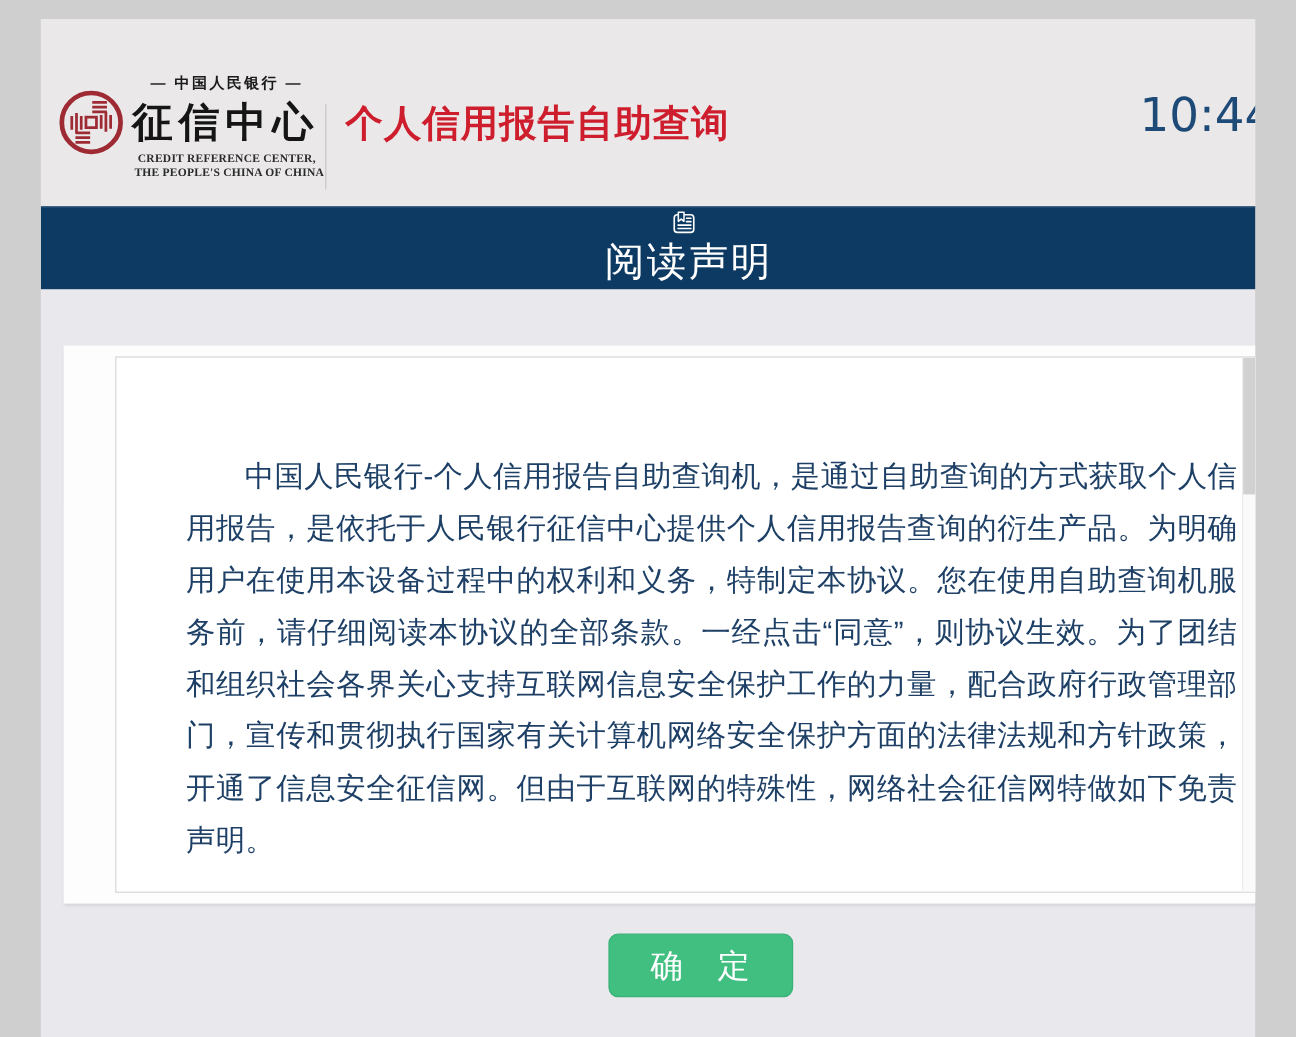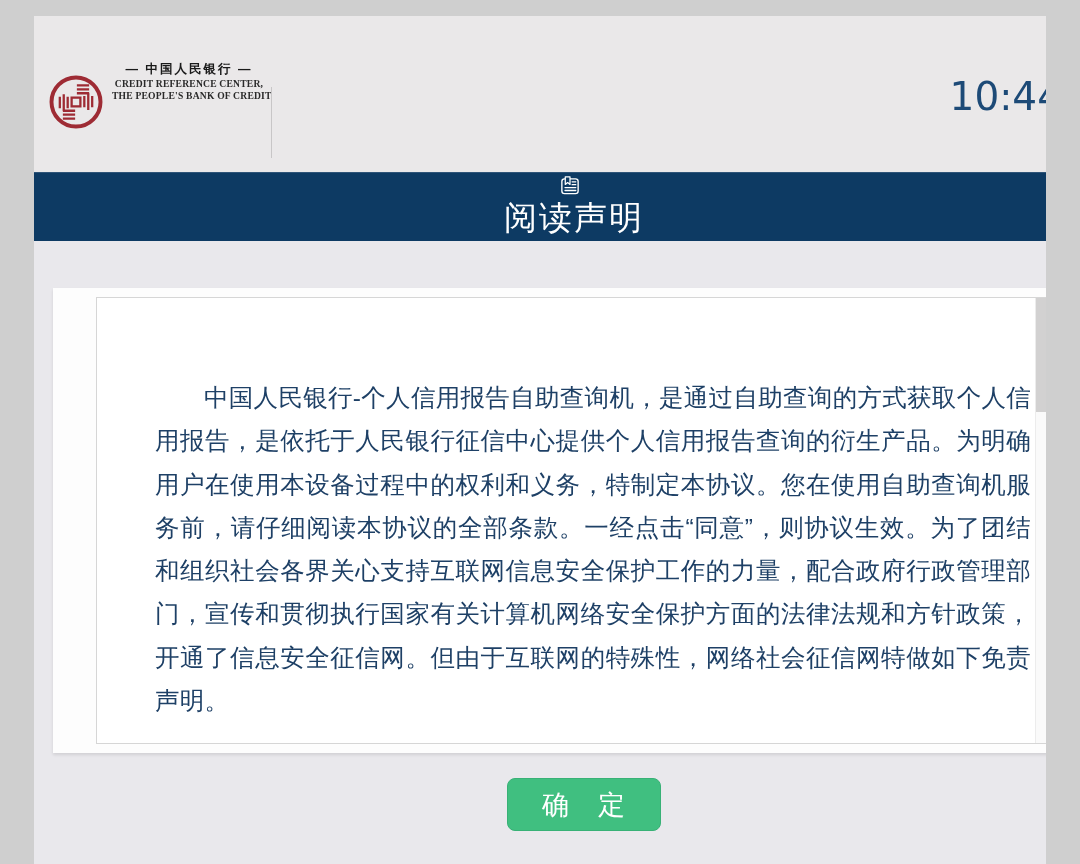--- a/index.html
+++ b/index.html
@@ -87,24 +87,26 @@
 
         <path d="M17 42 h14 M17 46.5 h14 M17 51 h14"></path>
 
         <path d="M13.5 26 v13 M18 23 v19 M22.5 26 v13"></path>
 
         <path d="M41.5 25 v13 M46 22 v19 M50.5 25 v13"></path>
       </g>
     </svg>
     <div class="logo-text">
       <div class="bank-name">— 中国人民银行 —</div>
+      <div class="center-name">征信中心</div>
       <div class="eng">CREDIT REFERENCE CENTER,</div>
-      <div class="eng">THE PEOPLE'S BANK OF CREDIT</div>
+      <div class="eng">THE PEOPLE'S CHINA OF CHINA</div>
     </div>
     <div class="header-divider"></div>
+    <div class="page-title">个人信用报告自助查询</div>
     <div class="clock">10:44</div>
   </div>
 
   <div class="banner">
     <svg class="banner-icon" viewBox="0 0 40 40">
       <rect x="4.5" y="7.5" width="31" height="28" rx="5" fill="none" stroke="#ffffff" stroke-width="2.6"></rect>
       <path d="M11 3.5 h9 v14.5 l-4.5,-3.6 -4.5,3.6 z" fill="#0d3a63" stroke="#ffffff" stroke-width="2.4" stroke-linejoin="round"></path>
       <g stroke="#ffffff" stroke-width="2.5" stroke-linecap="round">
         <path d="M24 13 h7"></path>
         <path d="M24 18.5 h7"></path>

